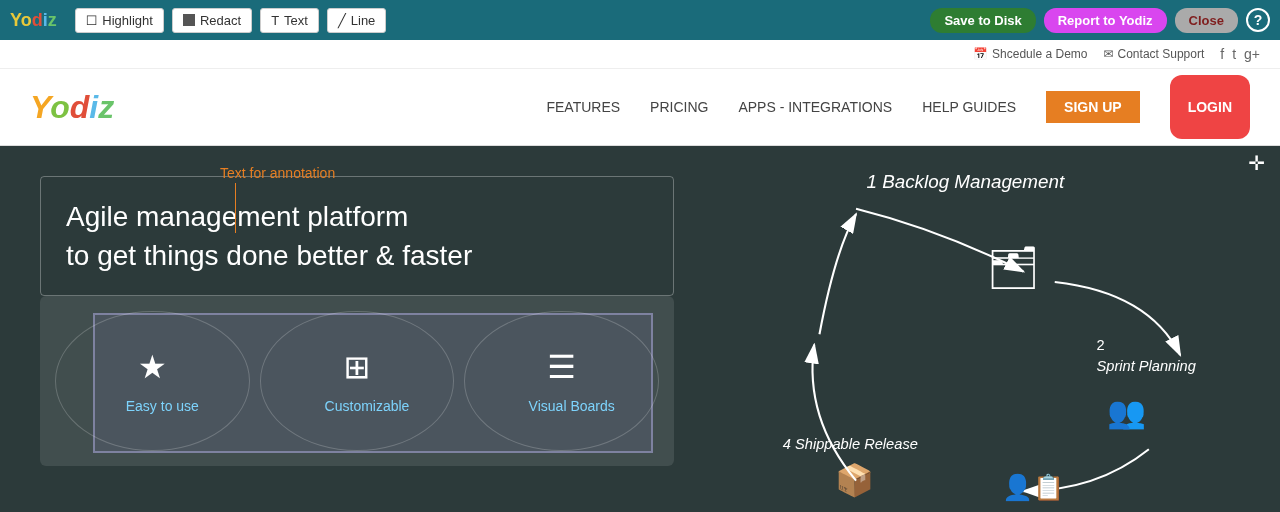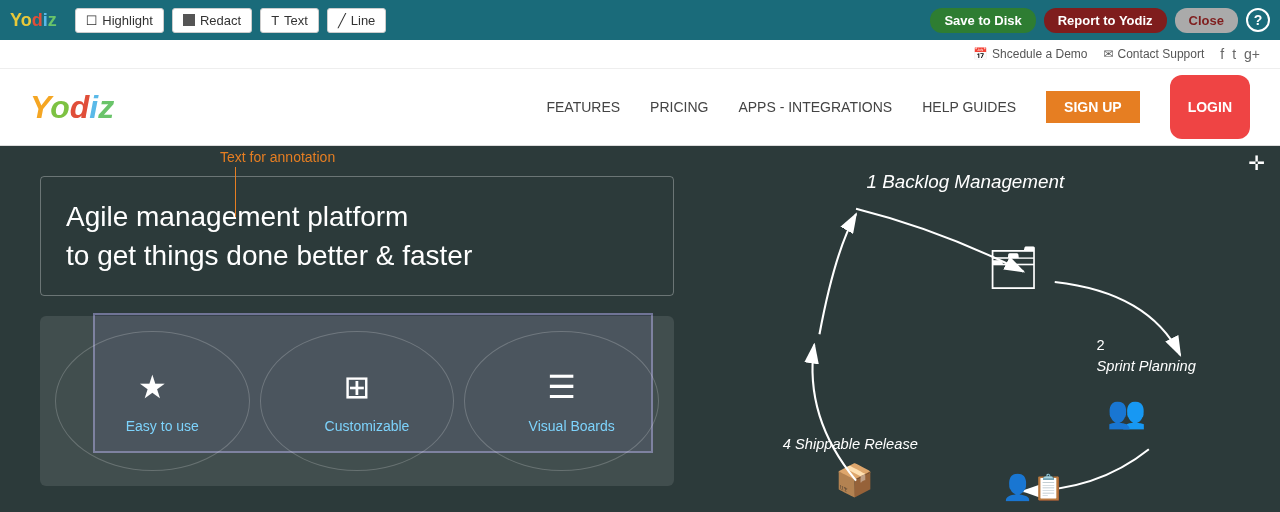--- a/index.html
+++ b/index.html
@@ -48,21 +48,21 @@
     }
     .toolbar-right-btn {
       padding: 5px 14px;
       border-radius: 12px;
       border: none;
       cursor: pointer;
       font-size: 13px;
       font-weight: bold;
     }
     .save-btn { background: #2e7d32; color: white; }
-    .report-btn { background: #7f1d1d; color: white; }
+    .report-btn { background: #d946ef; color: white; }
     .close-btn { background: #aaa; color: #7f1d1d; }
     .help-btn {
       width: 24px; height: 24px;
       border-radius: 50%;
       border: 2px solid white;
       background: transparent;
       color: white;
       font-weight: bold;
       cursor: pointer;
       font-size: 14px;
@@ -145,21 +145,21 @@
       border-radius: 12px;
       border: none;
       font-size: 14px;
       font-weight: bold;
       cursor: pointer;
     }
 
     
     .annotation-container {
       position: absolute;
-      top: 80px;
+      top: 96px;
       left: 220px;
       z-index: 200;
     }
     .annotation-text {
       color: #e67e22;
       font-size: 14px;
       font-weight: 500;
     }
     .annotation-line {
       width: 1px;
@@ -177,21 +177,20 @@
       position: relative;
       overflow: hidden;
     }
 
     
     .hero-left {
       width: 55%;
       padding: 30px 30px 20px 40px;
       display: flex;
       flex-direction: column;
-      gap: 20px;
       position: relative;
       z-index: 10;
     }
 
     .hero-headline-box {
       border: 1px solid rgba(255,255,255,0.3);
       padding: 20px 25px;
       border-radius: 4px;
     }
     .hero-headline {

